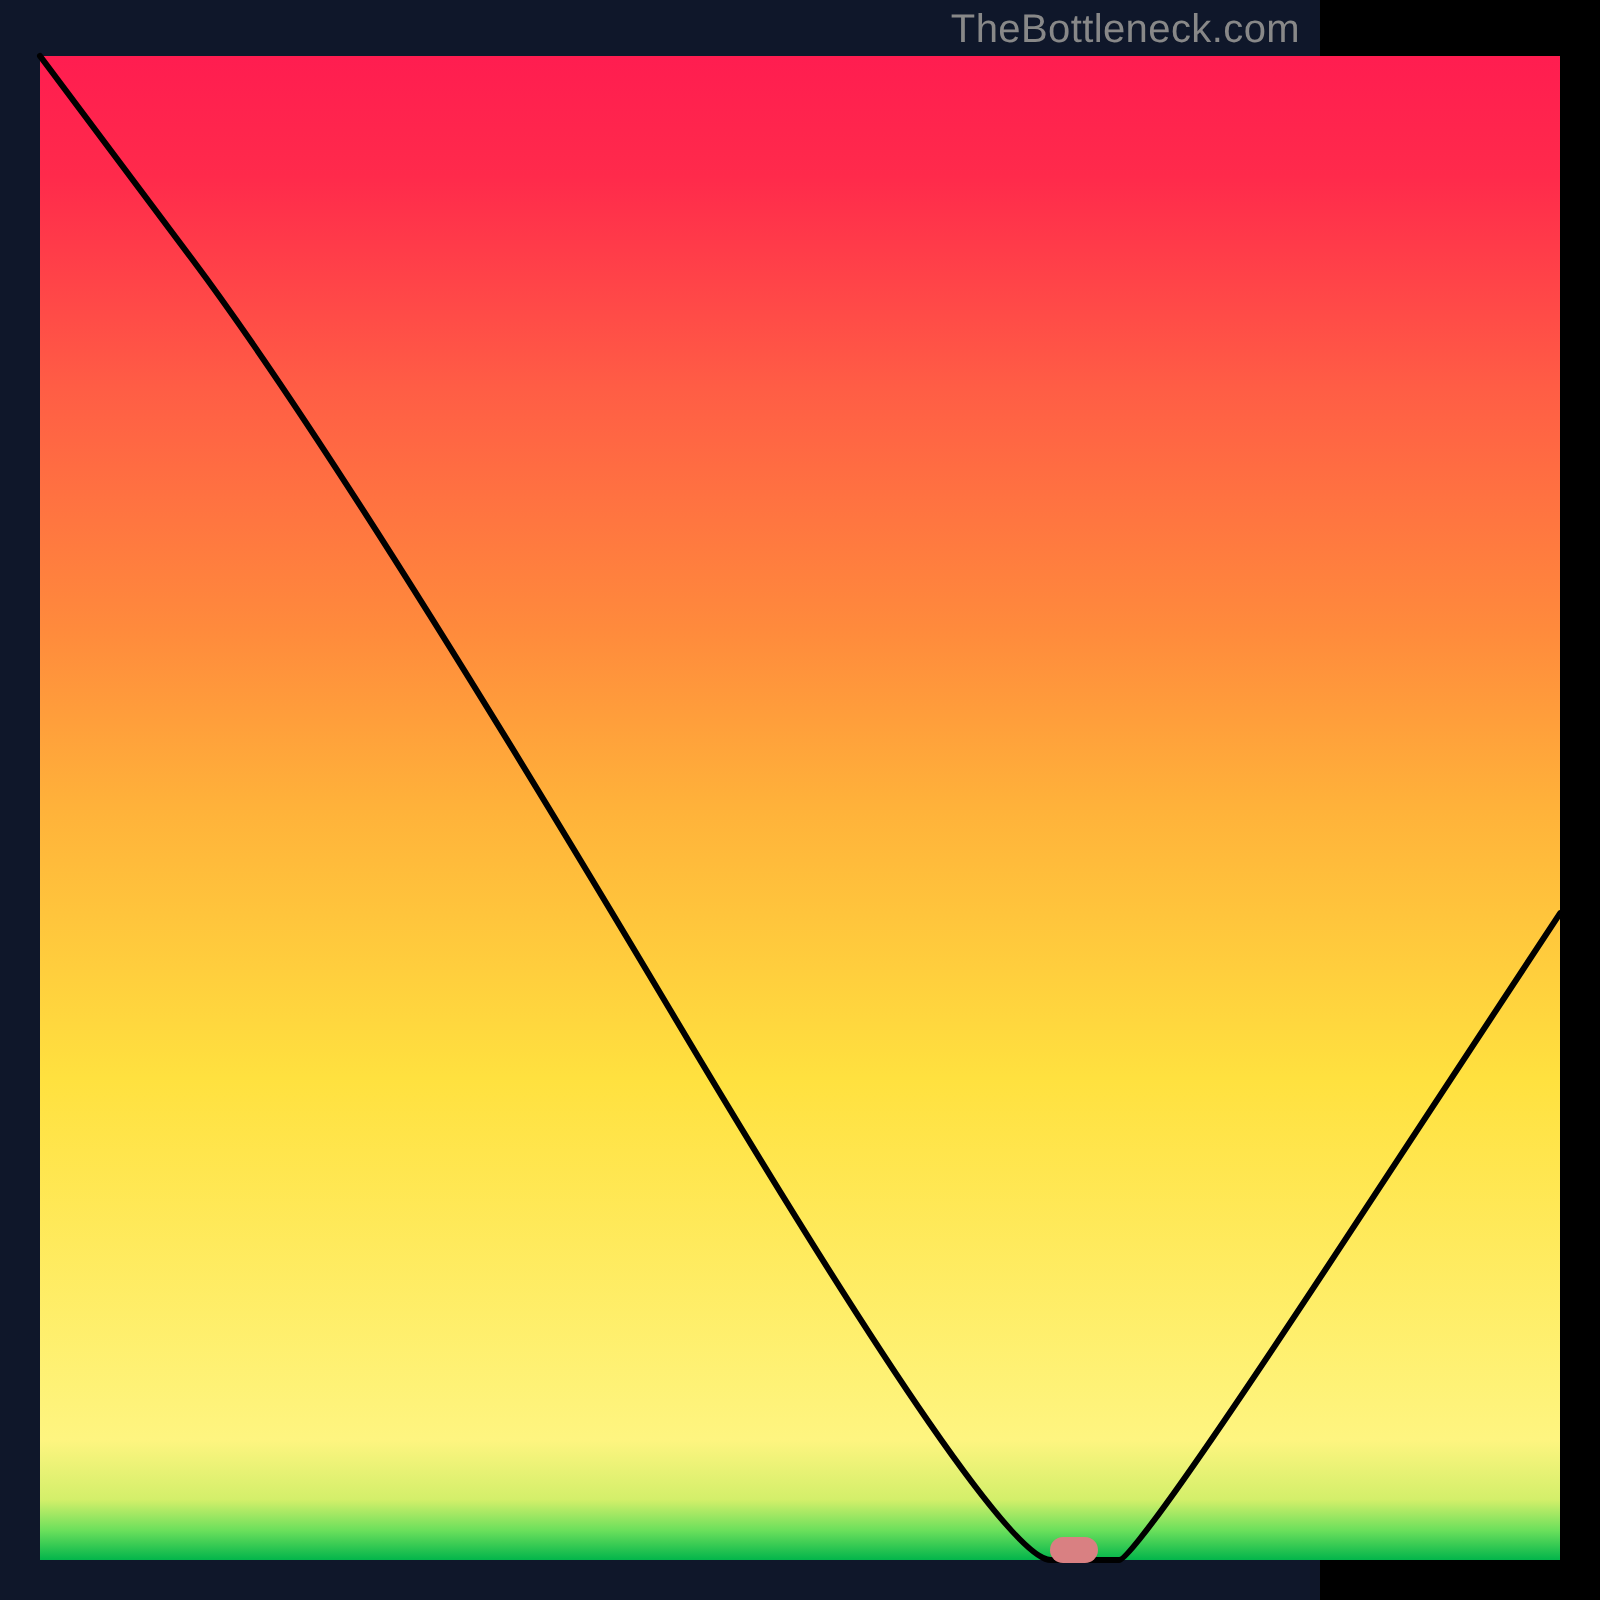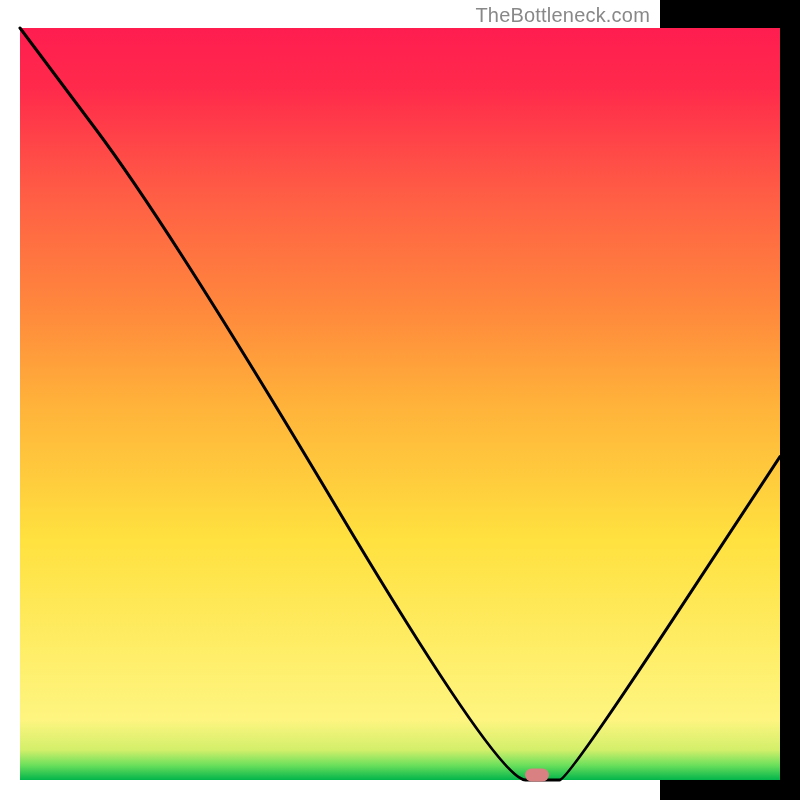--- a/index.html
+++ b/index.html
@@ -8,21 +8,21 @@
     width: 800px;
     height: 800px;
     background: #000;
     overflow: hidden;
     font-family: Arial, Helvetica, sans-serif;
   }
   .frame {
     position: relative;
     width: 660px;
     height: 800px;
-    background: #ffffff;
+    background: #0f172a;
   }
   .watermark {
     position: absolute;
     top: 4px;
     right: 10px;
     color: #888;
     font-size: 20px;
     font-weight: 500;
     letter-spacing: 0.2px;
     z-index: 50;

